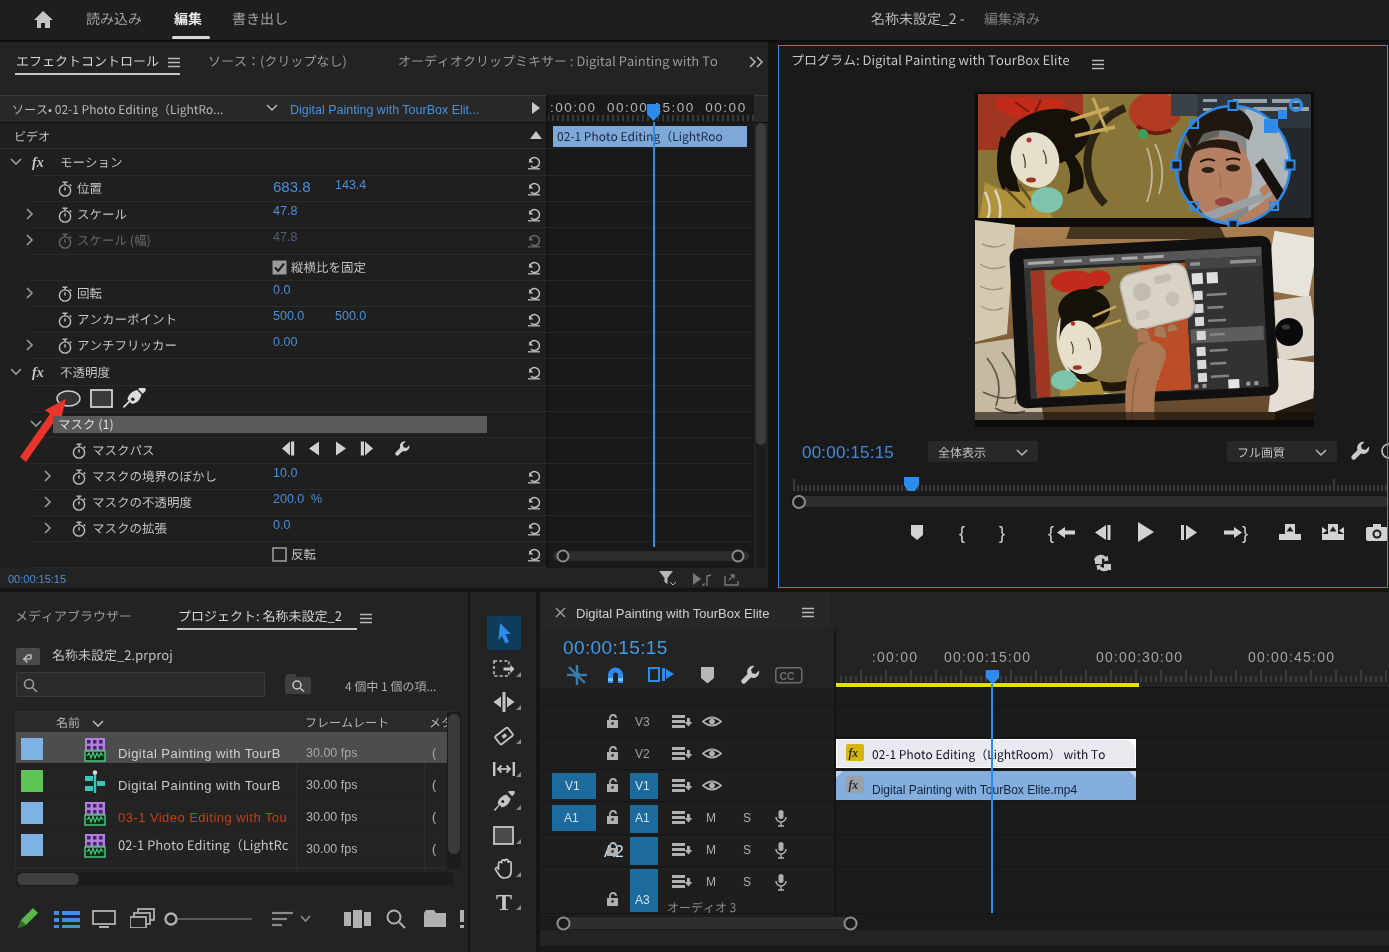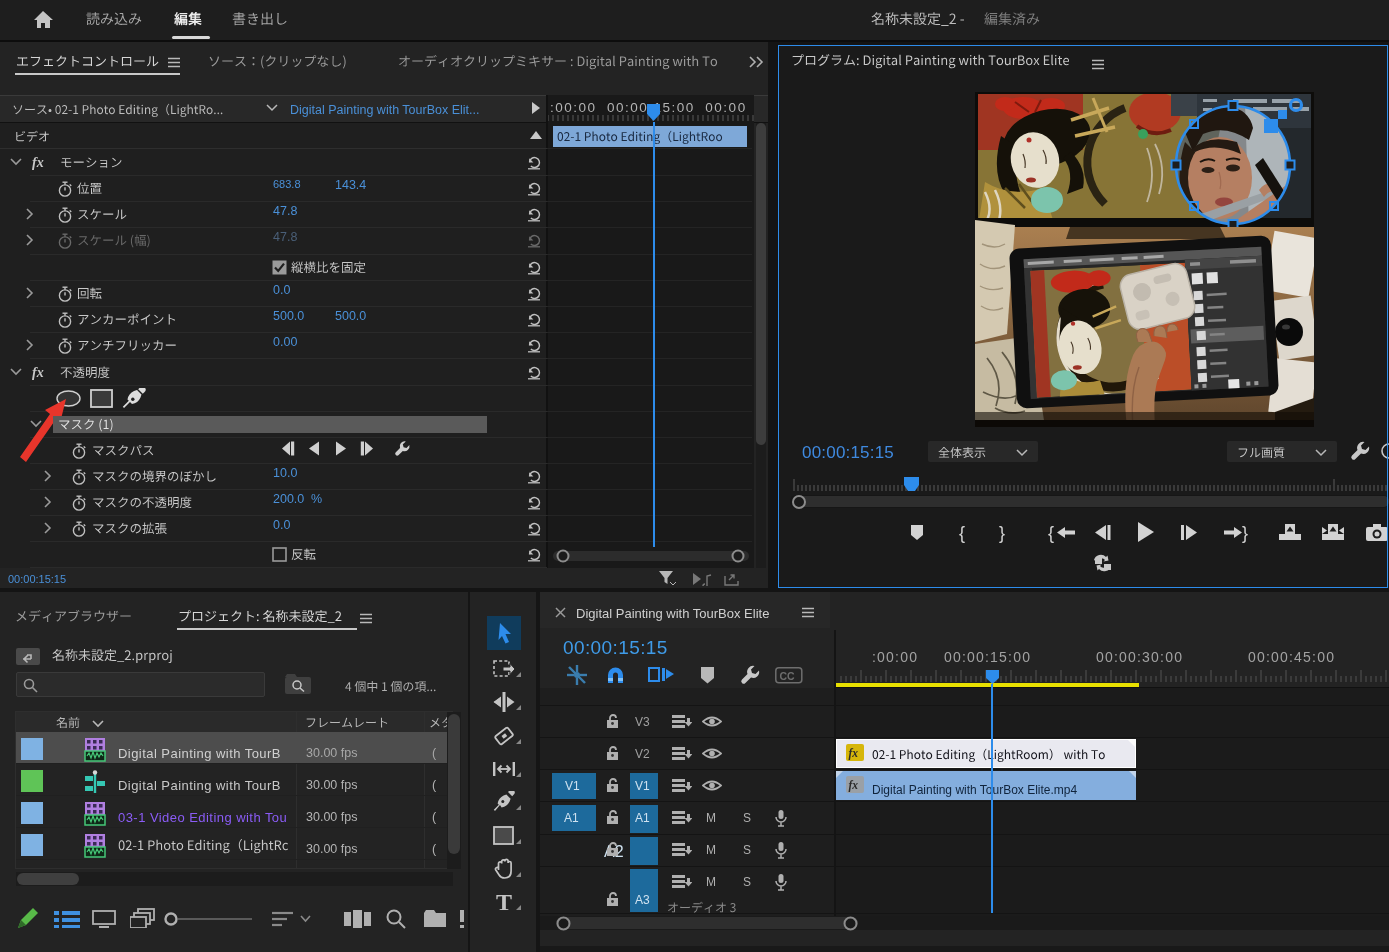--- a/index.html
+++ b/index.html
@@ -124,21 +124,21 @@
         <circle cx="8" cy="9.5" r="5.6"></circle>
         <line x1="8" y1="1.2" x2="8" y2="3.8"></line>
         <line x1="5.5" y1="1.2" x2="10.5" y2="1.2"></line>
         <line x1="12.8" y1="3.4" x2="14.2" y2="5"></line>
         <line x1="8" y1="9.5" x2="8" y2="6.2"></line>
       </g>
     </svg>
 <svg style="position:absolute;left:77px;top:180px" width="27" height="17" viewBox="0 -13 27 17">
       <path d="M5.1 -6.2C5.6 -4.5 6 -2.3 6.1 -1.1L7 -1.3C6.9 -2.5 6.5 -4.7 6 -6.3ZM4.1 -8V-7.2H11.8V-8H8.3V-10.4H7.4V-8ZM3.8 -0.5V0.4H12.1V-0.5H9.1C9.6 -2 10.3 -4.4 10.7 -6.2L9.7 -6.4C9.4 -4.6 8.7 -2.1 8.1 -0.5ZM3.5 -10.5C2.7 -8.6 1.5 -6.7 0.2 -5.5C0.4 -5.3 0.7 -4.8 0.8 -4.6C1.2 -5.1 1.7 -5.6 2.2 -6.2V1H3.1V-7.6C3.6 -8.4 4 -9.3 4.4 -10.2Z M20.6 -9.3H22.7V-8.2H20.6ZM17.7 -9.3H19.8V-8.2H17.7ZM14.8 -9.3H16.8V-8.2H14.8ZM17.1 -3.5H22.2V-2.8H17.1ZM17.1 -2.2H22.2V-1.6H17.1ZM17.1 -4.8H22.2V-4.1H17.1ZM16.2 -5.3V-1H23.1V-5.3H19L19.2 -6.1H24.2V-6.8H19.3L19.4 -7.5H23.7V-10H13.9V-7.5H18.4L18.4 -6.8H13.3V-6.1H18.2L18.1 -5.3ZM14 -5.1V1H15V0.5H24.5V-0.3H15V-5.1Z" fill="#c8c8c8"></path>
     </svg>
-<div style="position:absolute;left:273px;top:179px;font-size:11px;line-height:1;color:#4a90d8;white-space:nowrap">683.8</div>
+<div style="position:absolute;left:273px;top:179px;font-size:15px;line-height:1;color:#4a90d8;white-space:nowrap">683.8</div>
 <div style="position:absolute;left:335px;top:179px;font-size:12.5px;line-height:1;color:#4a90d8;white-space:nowrap">143.4</div>
 <svg style="position:absolute;left:526px;top:181px;" width="16" height="15">
       <g stroke="#c0c0c0" fill="none">
         <path d="M3.5 7.2 a5 5 0 1 1 1.4 3.9" stroke-width="1.5"></path>
         <path d="M3.2 3.2 v4.2 h4.2" fill="#c0c0c0" stroke="none"></path>
         <line x1="2" y1="13.8" x2="14" y2="13.8" stroke-width="1.3"></line>
       </g>
     </svg>
 <svg style="position:absolute;left:26px;top:208px;" width="8" height="12">
       <path d="M1 1 l5 5 -5 5" stroke="#9a9a9a" stroke-width="1.6" fill="none"></path>
@@ -1042,21 +1042,21 @@
       <line x1="11" y1="3" x2="11" y2="23" stroke="#35c8b4" stroke-width="2.4"></line>
 <g fill="#35c8b4">
         <rect x="1" y="6" width="8" height="5"></rect>
         <rect x="13" y="11" width="8" height="5"></rect>
         <rect x="1" y="16" width="8" height="5"></rect>
       </g>
 <circle cx="11" cy="2.5" r="2.2" fill="#d8d8d8"></circle>
     </svg>
 <div style="position:absolute;left:118px;top:747px;font-size:13px;line-height:1;color:#d0d0d0;letter-spacing:0.45px;white-space:nowrap">Digital Painting with TourB</div>
 <div style="position:absolute;left:118px;top:779px;font-size:13px;line-height:1;color:#c8c8c8;letter-spacing:0.45px;white-space:nowrap">Digital Painting with TourB</div>
-<div style="position:absolute;left:118px;top:811px;font-size:13px;line-height:1;color:#8b5cf6;letter-spacing:0.45px;white-space:nowrap">03-1 Video Editing with Tou</div>
+<div style="position:absolute;left:118px;top:811px;font-size:13px;line-height:1;color:#c2410c;letter-spacing:0.45px;white-space:nowrap">03-1 Video Editing with Tou</div>
 <div style="position:absolute;left:118px;top:836px;width:180px;height:18px;overflow:hidden">
 <svg style="position:absolute;left:0px;top:1px" width="172" height="18" viewBox="0 -13 172 18">
         <path d="M3.6 0.2C5.4 0.2 6.6 -1.5 6.6 -4.8C6.6 -8.1 5.4 -9.7 3.6 -9.7C1.8 -9.7 0.7 -8.1 0.7 -4.8C0.7 -1.5 1.8 0.2 3.6 0.2ZM3.6 -0.8C2.5 -0.8 1.8 -2 1.8 -4.8C1.8 -7.6 2.5 -8.8 3.6 -8.8C4.7 -8.8 5.4 -7.6 5.4 -4.8C5.4 -2 4.7 -0.8 3.6 -0.8Z M7.8 0H13.8V-1H11.1C10.7 -1 10.1 -1 9.6 -0.9C11.8 -3.1 13.3 -5 13.3 -6.9C13.3 -8.6 12.2 -9.7 10.5 -9.7C9.3 -9.7 8.5 -9.2 7.7 -8.3L8.4 -7.6C9 -8.3 9.6 -8.7 10.4 -8.7C11.6 -8.7 12.2 -7.9 12.2 -6.9C12.2 -5.2 10.8 -3.3 7.8 -0.7Z M15 -3.2H18.4V-4.1H15Z M20.1 0H25.3V-1H23.4V-9.5H22.5C22 -9.2 21.4 -9 20.5 -8.9V-8.1H22.2V-1H20.1Z M30.4 0H31.6V-3.8H33.1C35.2 -3.8 36.7 -4.7 36.7 -6.7C36.7 -8.8 35.2 -9.5 33.1 -9.5H30.4ZM31.6 -4.8V-8.6H32.9C34.6 -8.6 35.5 -8.1 35.5 -6.7C35.5 -5.4 34.7 -4.8 33 -4.8Z M38.5 0H39.7V-5.1C40.4 -5.8 40.9 -6.2 41.6 -6.2C42.5 -6.2 43 -5.6 43 -4.3V0H44.1V-4.5C44.1 -6.3 43.5 -7.2 42 -7.2C41 -7.2 40.3 -6.7 39.6 -6.1L39.7 -7.5V-10.3H38.5Z M49.1 0.2C50.9 0.2 52.4 -1.2 52.4 -3.5C52.4 -5.9 50.9 -7.2 49.1 -7.2C47.4 -7.2 45.9 -5.9 45.9 -3.5C45.9 -1.2 47.4 0.2 49.1 0.2ZM49.1 -0.8C47.9 -0.8 47.1 -1.9 47.1 -3.5C47.1 -5.1 47.9 -6.2 49.1 -6.2C50.3 -6.2 51.2 -5.1 51.2 -3.5C51.2 -1.9 50.3 -0.8 49.1 -0.8Z M56.5 0.2C56.9 0.2 57.4 0 57.8 -0.1L57.6 -1C57.3 -0.9 57 -0.8 56.7 -0.8C55.9 -0.8 55.7 -1.3 55.7 -2.1V-6.1H57.6V-7.1H55.7V-9H54.7L54.5 -7.1L53.4 -7V-6.1H54.5V-2.2C54.5 -0.8 55 0.2 56.5 0.2Z M61.9 0.2C63.6 0.2 65.2 -1.2 65.2 -3.5C65.2 -5.9 63.6 -7.2 61.9 -7.2C60.2 -7.2 58.6 -5.9 58.6 -3.5C58.6 -1.2 60.2 0.2 61.9 0.2ZM61.9 -0.8C60.7 -0.8 59.9 -1.9 59.9 -3.5C59.9 -5.1 60.7 -6.2 61.9 -6.2C63.1 -6.2 64 -5.1 64 -3.5C64 -1.9 63.1 -0.8 61.9 -0.8Z M70.1 0H75.7V-1H71.3V-4.5H74.9V-5.5H71.3V-8.5H75.6V-9.5H70.1Z M80 0.2C80.9 0.2 81.6 -0.3 82.2 -0.8H82.2L82.3 0H83.3V-10.3H82.1V-7.6L82.1 -6.4C81.5 -6.9 81 -7.2 80.2 -7.2C78.5 -7.2 77.1 -5.8 77.1 -3.5C77.1 -1.2 78.2 0.2 80 0.2ZM80.3 -0.8C79 -0.8 78.3 -1.8 78.3 -3.5C78.3 -5.1 79.2 -6.2 80.4 -6.2C81 -6.2 81.5 -6 82.1 -5.5V-1.8C81.5 -1.1 80.9 -0.8 80.3 -0.8Z M85.7 0H86.9V-7.1H85.7ZM86.3 -8.5C86.7 -8.5 87.1 -8.8 87.1 -9.3C87.1 -9.8 86.7 -10.1 86.3 -10.1C85.8 -10.1 85.5 -9.8 85.5 -9.3C85.5 -8.8 85.8 -8.5 86.3 -8.5Z M91.5 0.2C91.9 0.2 92.4 0 92.8 -0.1L92.5 -1C92.3 -0.9 92 -0.8 91.7 -0.8C90.9 -0.8 90.6 -1.3 90.6 -2.1V-6.1H92.6V-7.1H90.6V-9H89.6L89.5 -7.1L88.4 -7V-6.1H89.5V-2.2C89.5 -0.8 90 0.2 91.5 0.2Z M94.1 0H95.3V-7.1H94.1ZM94.7 -8.5C95.2 -8.5 95.5 -8.8 95.5 -9.3C95.5 -9.8 95.2 -10.1 94.7 -10.1C94.3 -10.1 94 -9.8 94 -9.3C94 -8.8 94.3 -8.5 94.7 -8.5Z M97.7 0H98.9V-5.1C99.6 -5.8 100.1 -6.2 100.8 -6.2C101.8 -6.2 102.2 -5.6 102.2 -4.3V0H103.4V-4.5C103.4 -6.3 102.7 -7.2 101.2 -7.2C100.2 -7.2 99.5 -6.7 98.8 -6H98.8L98.7 -7.1H97.7Z M108 3.2C110.2 3.2 111.6 2.1 111.6 0.8C111.6 -0.4 110.8 -0.9 109.1 -0.9H107.8C106.8 -0.9 106.5 -1.2 106.5 -1.6C106.5 -2 106.7 -2.3 107 -2.5C107.3 -2.3 107.7 -2.2 108 -2.2C109.5 -2.2 110.6 -3.2 110.6 -4.7C110.6 -5.3 110.4 -5.8 110 -6.1H111.5V-7.1H109C108.8 -7.2 108.4 -7.2 108 -7.2C106.6 -7.2 105.4 -6.3 105.4 -4.7C105.4 -3.9 105.8 -3.2 106.3 -2.8V-2.8C105.9 -2.5 105.5 -2 105.5 -1.5C105.5 -0.9 105.8 -0.5 106.2 -0.3V-0.2C105.5 0.2 105.1 0.8 105.1 1.4C105.1 2.6 106.3 3.2 108 3.2ZM108 -3C107.2 -3 106.5 -3.7 106.5 -4.7C106.5 -5.8 107.2 -6.4 108 -6.4C108.9 -6.4 109.5 -5.8 109.5 -4.7C109.5 -3.7 108.8 -3 108 -3ZM108.2 2.4C106.9 2.4 106.2 1.9 106.2 1.2C106.2 0.8 106.4 0.4 106.9 0C107.2 0.1 107.5 0.1 107.8 0.1H109C109.9 0.1 110.4 0.3 110.4 1C110.4 1.7 109.6 2.4 108.2 2.4Z M120.8 -4.9C120.8 -2.4 121.8 -0.3 123.4 1.2L124.2 0.8C122.7 -0.7 121.8 -2.6 121.8 -4.9C121.8 -7.3 122.7 -9.2 124.2 -10.7L123.4 -11.1C121.8 -9.5 120.8 -7.5 120.8 -4.9Z M126.1 0H131.5V-1H127.3V-9.5H126.1Z M133 0H134.2V-7.1H133ZM133.6 -8.5C134.1 -8.5 134.4 -8.8 134.4 -9.3C134.4 -9.8 134.1 -10.1 133.6 -10.1C133.2 -10.1 132.9 -9.8 132.9 -9.3C132.9 -8.8 133.2 -8.5 133.6 -8.5Z M139 3.2C141.2 3.2 142.6 2.1 142.6 0.8C142.6 -0.4 141.7 -0.9 140.1 -0.9H138.7C137.8 -0.9 137.5 -1.2 137.5 -1.6C137.5 -2 137.7 -2.3 137.9 -2.5C138.3 -2.3 138.6 -2.2 139 -2.2C140.4 -2.2 141.6 -3.2 141.6 -4.7C141.6 -5.3 141.3 -5.8 141 -6.1H142.4V-7.1H140C139.7 -7.2 139.4 -7.2 139 -7.2C137.6 -7.2 136.3 -6.3 136.3 -4.7C136.3 -3.9 136.8 -3.2 137.3 -2.8V-2.8C136.9 -2.5 136.5 -2 136.5 -1.5C136.5 -0.9 136.8 -0.5 137.1 -0.3V-0.2C136.5 0.2 136.1 0.8 136.1 1.4C136.1 2.6 137.3 3.2 139 3.2ZM139 -3C138.2 -3 137.5 -3.7 137.5 -4.7C137.5 -5.8 138.2 -6.4 139 -6.4C139.8 -6.4 140.5 -5.8 140.5 -4.7C140.5 -3.7 139.8 -3 139 -3ZM139.2 2.4C137.9 2.4 137.1 1.9 137.1 1.2C137.1 0.8 137.3 0.4 137.8 0C138.2 0.1 138.5 0.1 138.7 0.1H140C140.9 0.1 141.4 0.3 141.4 1C141.4 1.7 140.5 2.4 139.2 2.4Z M143.9 0H145.1V-5.1C145.8 -5.8 146.3 -6.2 147.1 -6.2C148 -6.2 148.4 -5.6 148.4 -4.3V0H149.6V-4.5C149.6 -6.3 148.9 -7.2 147.4 -7.2C146.5 -7.2 145.7 -6.7 145.1 -6.1L145.1 -7.5V-10.3H143.9Z M154 0.2C154.5 0.2 155 0 155.4 -0.1L155.1 -1C154.9 -0.9 154.6 -0.8 154.3 -0.8C153.5 -0.8 153.2 -1.3 153.2 -2.1V-6.1H155.2V-7.1H153.2V-9H152.2L152.1 -7.1L151 -7V-6.1H152V-2.2C152 -0.8 152.6 0.2 154 0.2Z M158.1 -5V-8.6H159.7C161.1 -8.6 162 -8.1 162 -6.9C162 -5.6 161.1 -5 159.7 -5ZM162.1 0H163.4L161 -4.2C162.3 -4.5 163.2 -5.4 163.2 -6.9C163.2 -8.8 161.8 -9.5 159.8 -9.5H156.9V0H158.1V-4H159.8Z M167.8 0.2C168.6 0.2 169.4 -0.2 170.1 -0.7L169.5 -1.5C169.1 -1.1 168.5 -0.8 167.9 -0.8C166.6 -0.8 165.7 -1.9 165.7 -3.5C165.7 -5.1 166.6 -6.2 167.9 -6.2C168.5 -6.2 168.9 -6 169.3 -5.6L169.9 -6.4C169.4 -6.9 168.8 -7.2 167.9 -7.2C166 -7.2 164.5 -5.9 164.5 -3.5C164.5 -1.2 165.9 0.2 167.8 0.2Z" fill="#c8c8c8"></path>
       </svg>
 </div>
 <div style="position:absolute;left:306px;top:747px;font-size:12.5px;line-height:1;color:#a8a8a8;white-space:nowrap">30.00 fps</div>
 <div style="position:absolute;left:306px;top:779px;font-size:12.5px;line-height:1;color:#b4b4b4;white-space:nowrap">30.00 fps</div>
 <div style="position:absolute;left:306px;top:811px;font-size:12.5px;line-height:1;color:#b4b4b4;white-space:nowrap">30.00 fps</div>
 <div style="position:absolute;left:306px;top:843px;font-size:12.5px;line-height:1;color:#b4b4b4;white-space:nowrap">30.00 fps</div>
 <div style="position:absolute;left:432px;top:747px;font-size:12.5px;line-height:1;color:#a8a8a8;white-space:nowrap">(</div>

